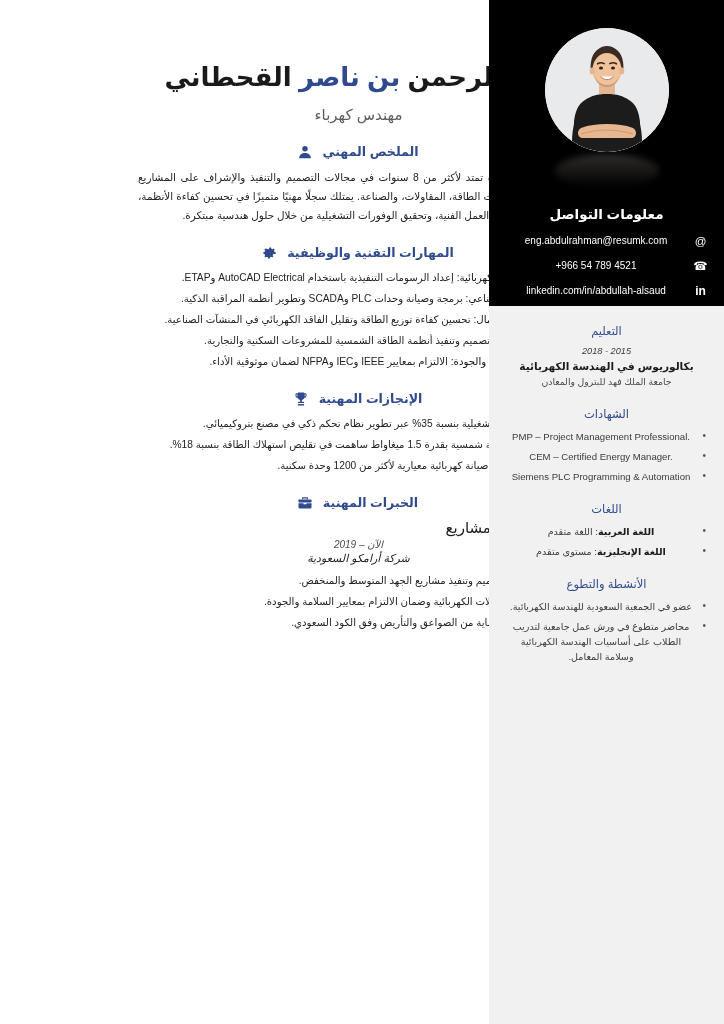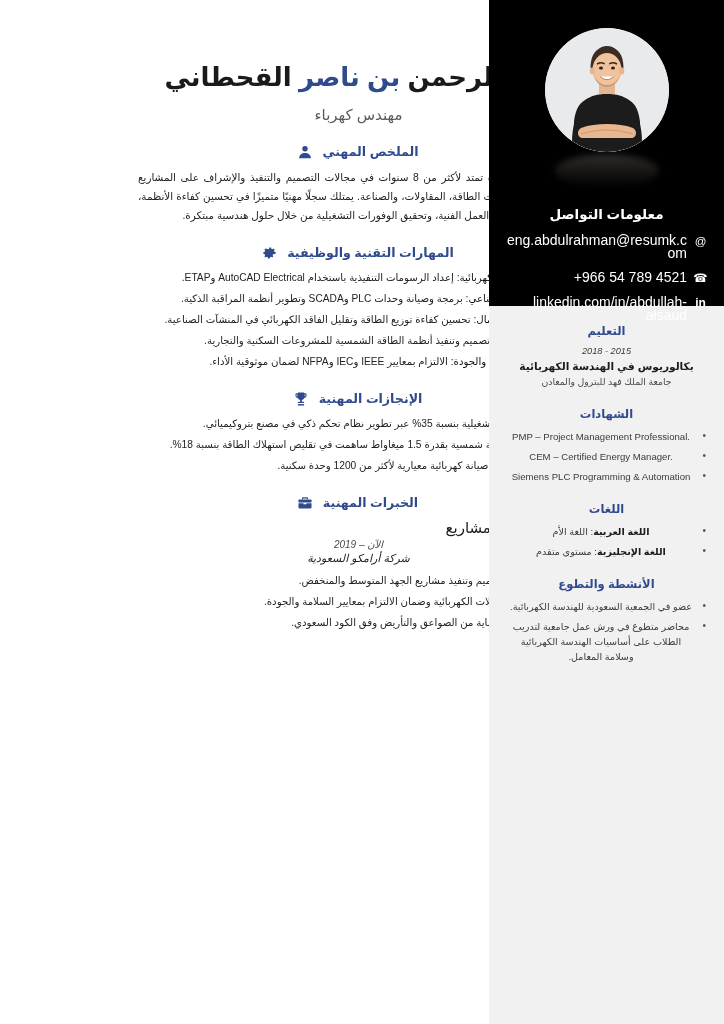--- a/index.html
+++ b/index.html
@@ -83,44 +83,44 @@
     flex: 0 0 auto;
     width: 15px;
     text-align: center;
     font-size: 11.5px;
     line-height: 13px;
     color: #ffffff;
     padding-top: 1px;
   }
   .contact-val {
     flex: 1 1 auto;
-    font-size: 14px;
+    font-size: 10px;
     line-height: 13px;
     color: #ffffff;
-    text-align: right;
+    text-align: center;
     direction: ltr;
     word-break: break-word;
   }
 
   
   #sidebar-body {
     position: absolute;
     top: 306px;
     right: 0;
     width: 235px;
     bottom: 0;
     padding: 18px 18px 10px 18px;
     text-align: center;
   }
 
   .side-sec { margin-bottom: 18px; }
 
   .side-h {
     font-size: 11.5px;
-    font-weight: bold;
+    font-weight: normal;
     color: #2f4b8e;
     margin-bottom: 8px;
     text-align: center;
   }
 
   .edu-date {
     font-size: 9.2px;
     font-style: italic;
     color: #3a3a3a;
     margin-bottom: 3px;
@@ -437,21 +437,21 @@
         <ul class="side-ul">
           <li class="ltr">PMP – Project Management Professional.</li>
           <li class="ltr">CEM – Certified Energy Manager.</li>
           <li class="ltr">Siemens PLC Programming &amp; Automation</li>
         </ul>
       </div>
 
       <div class="side-sec">
         <div class="side-h">اللغات</div>
         <ul class="side-ul">
-          <li><span class="lang-name">اللغة العربية</span><span>: اللغة الأم</span></li>
+          <li><span class="lang-name">اللغة العربية</span><span>: اللغة متقدم</span></li>
           <li><span class="lang-name">اللغة الإنجليزية</span><span>: مستوى متقدم</span></li>
         </ul>
       </div>
 
       <div class="side-sec">
         <div class="side-h">الأنشطة والتطوع</div>
         <ul class="side-ul">
           <li>عضو في الجمعية السعودية للهندسة الكهربائية.</li>
           <li>محاضر متطوع في ورش عمل جامعية لتدريب الطلاب على أساسيات الهندسة الكهربائية وسلامة المعامل.</li>
         </ul>

